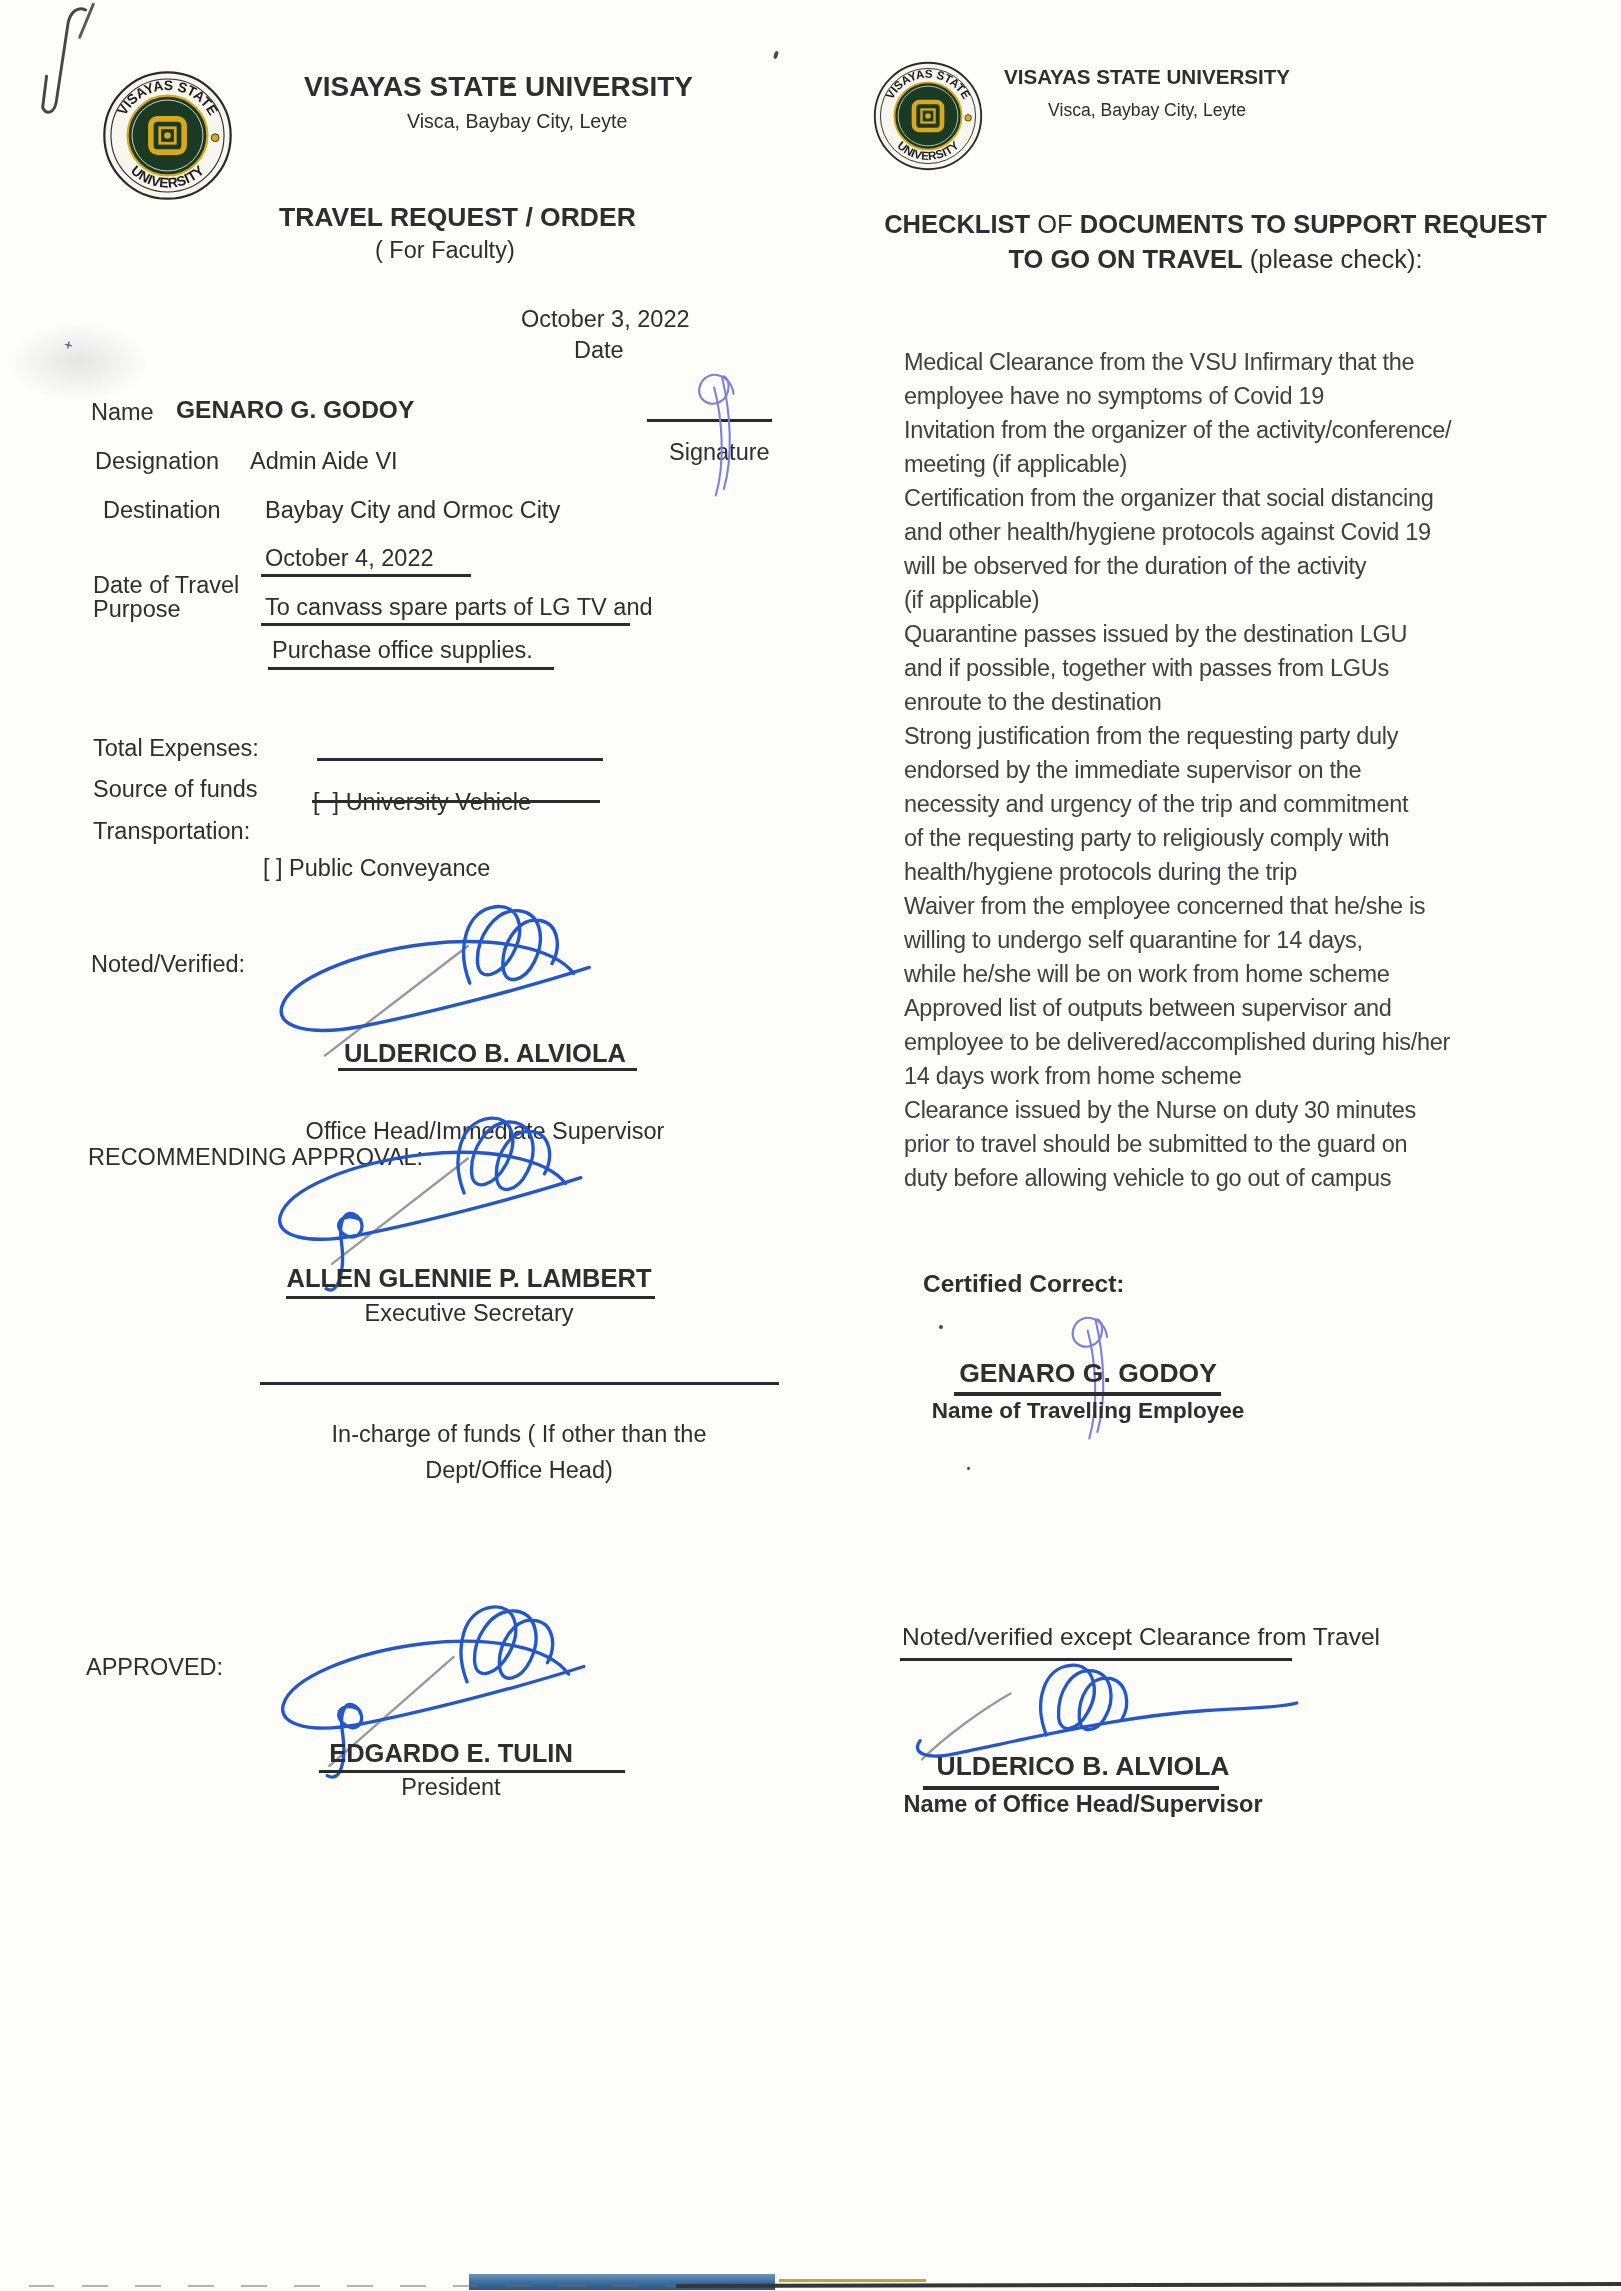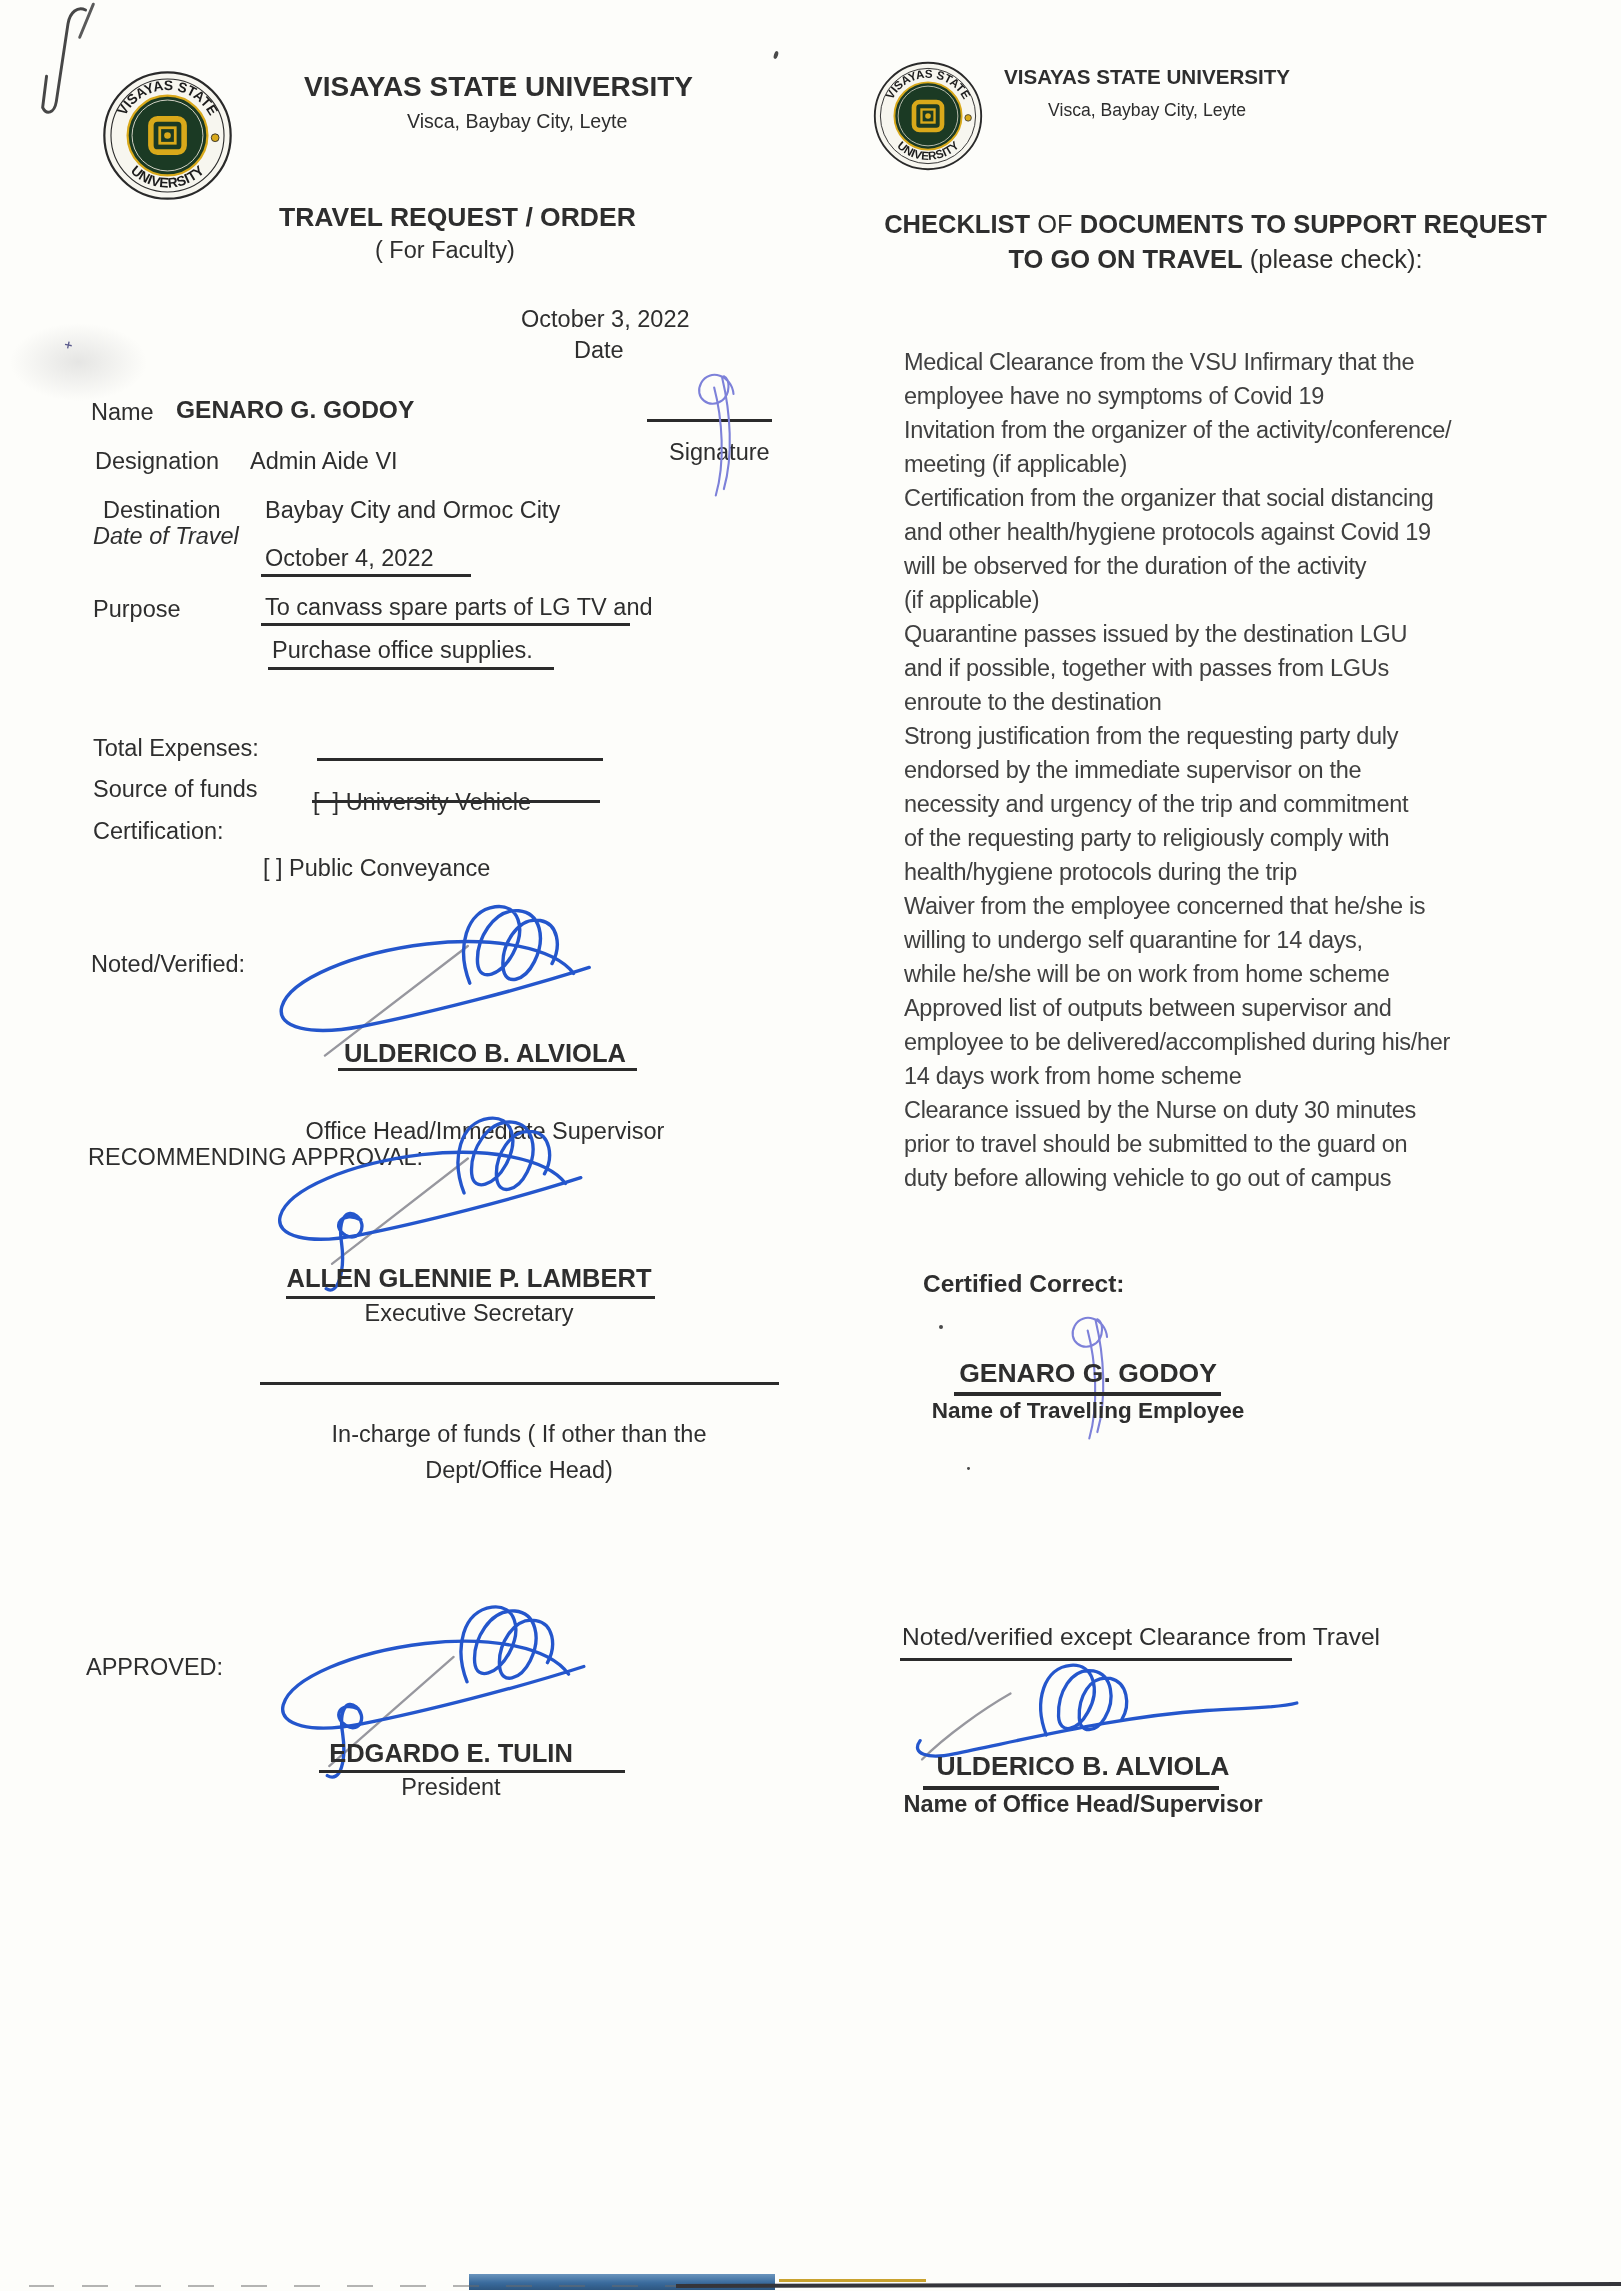--- a/index.html
+++ b/index.html
@@ -73,36 +73,36 @@
     <path class="pen" d="M44,16 C54,58 58,112 46,154"></path>
     <path class="pen" d="M34,28 C44,66 48,120 36,162"></path>
   </svg>
 
   <div class="abs lbl" style="left:95px;top:448px;">Designation</div>
   <div class="abs val" style="left:250px;top:448px;white-space:nowrap;">Admin Aide VI</div>
 
   <div class="abs lbl" style="left:103px;top:497px;">Destination</div>
   <div class="abs val" style="left:265px;top:497px;white-space:nowrap;">Baybay City and Ormoc City</div>
 
-  <div class="abs lbl" style="left:93px;top:523px;font-style:italic;">Date of Travel</div>
+  <div class="abs lbl" style="left:93px;top:572px;">Date of Travel</div>
   <div class="abs val" style="left:265px;top:545px;white-space:nowrap;">October 4, 2022</div>
   <div class="rule" style="left:261px;top:574px;width:210px;"></div>
 
   <div class="abs lbl" style="left:93px;top:596px;">Purpose</div>
   <div class="abs val" style="left:265px;top:594px;white-space:nowrap;">To canvass spare parts of LG TV and</div>
   <div class="rule" style="left:261px;top:623px;width:369px;"></div>
   <div class="abs val" style="left:272px;top:637px;white-space:nowrap;">Purchase office supplies.</div>
   <div class="rule" style="left:268px;top:667px;width:286px;"></div>
 
   <div class="abs lbl" style="left:93px;top:735px;">Total Expenses:</div>
   <div class="rule" style="left:317px;top:758px;width:286px;"></div>
   <div class="abs lbl" style="left:93px;top:776px;">Source of funds</div>
   <div class="rule" style="left:312px;top:800px;width:288px;"></div>
 
-  <div class="abs lbl" style="left:93px;top:818px;">Certification:</div>
+  <div class="abs lbl" style="left:93px;top:818px;">Transportation:</div>
   <div class="abs lbl" style="left:277px;top:789px;white-space:pre;margin-left:36px;">[  ] University Vehicle</div>
   <div class="abs lbl" style="left:263px;top:855px;white-space:pre;">[ ] Public Conveyance</div>
 
   <div class="abs lbl" style="left:91px;top:951px;">Noted/Verified:</div>
   <svg class="abs ink ink-blue" style="left:260px;top:897px;width:353px;height:186px;" viewBox="0 0 360 190">
     <path class="grey" d="M66,162 L212,50"></path>
     <path class="pen" d="M320,78 C300,52 240,40 170,48 C95,57 30,84 22,112 C16,134 52,142 104,132 C170,119 268,94 336,72"></path>
     <path class="pen" d="M214,88 C200,52 210,14 240,10 C264,7 272,32 258,58 C246,80 224,88 222,68 C220,44 238,12 264,14 C286,16 292,42 280,66 C270,86 250,92 248,72 C246,50 262,20 286,24 C304,27 308,50 298,68"></path>
   </svg>
   <div class="abs name ctr" style="left:289px;top:1039px;width:392px;">ULDERICO B. ALVIOLA</div>

